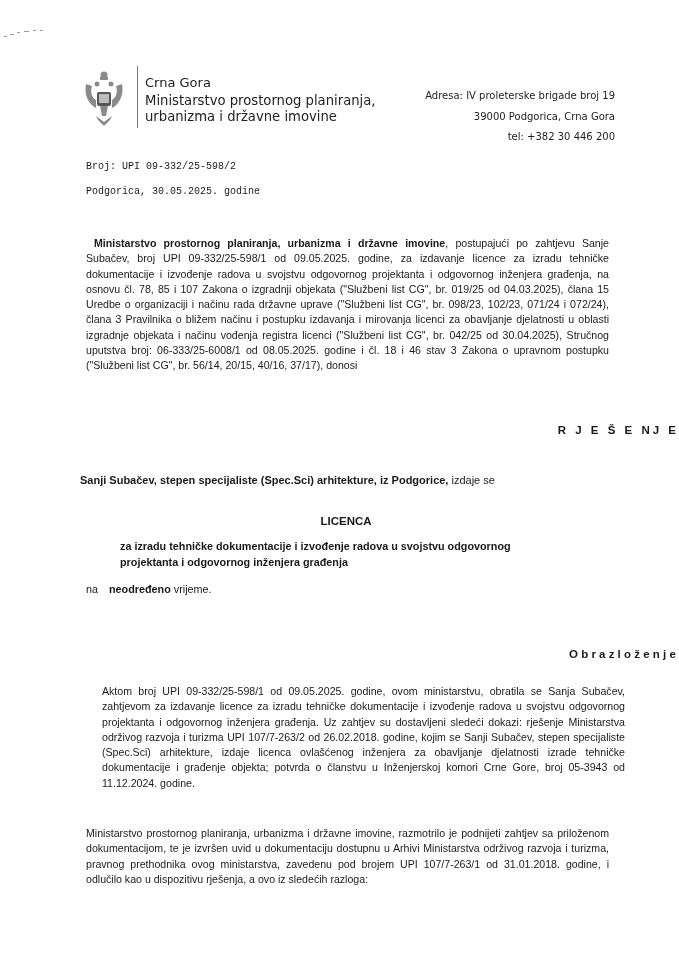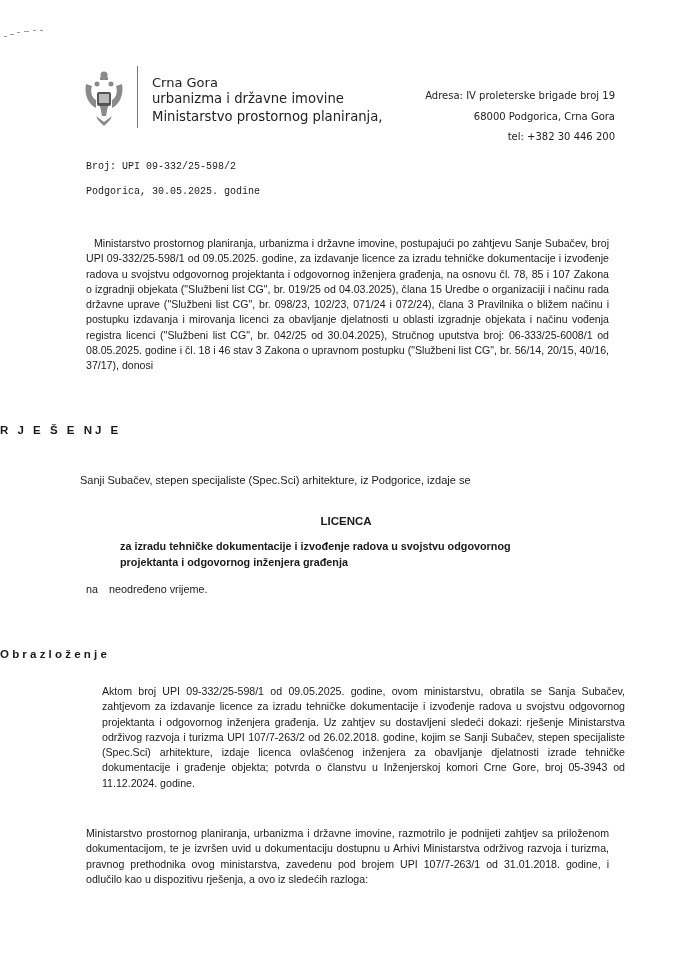--- a/index.html
+++ b/index.html
@@ -1,36 +1,36 @@
 <!DOCTYPE html>
 <html><head>
 <meta charset="utf-8">
 <style>
   html, body { margin:0; padding:0; background:#ffffff; }
   body { width:679px; height:960px; position:relative; overflow:hidden; color:#1a1a1a; font-family:"Liberation Sans", sans-serif; }
   .scan-mark { position:absolute; left:2px; top:26px; width:48px; height:14px; }
   .crest { position:absolute; left:82px; top:70px; width:44px; height:56px; }
   .crest-divider { position:absolute; left:137px; top:66px; width:1px; height:62px; background:#777; }
-  .org-block { position:absolute; left:152px; top:75px; font-family:"DejaVu Sans", sans-serif; color:#222; }
+  .org-block { position:absolute; left:145px; top:75px; font-family:"DejaVu Sans", sans-serif; color:#222; }
   .org-country { font-size:13px; line-height:16px; }
   .org-name { font-size:13.2px; line-height:16px; margin-top:2px; }
   .address-block { position:absolute; right:64px; top:86px; text-align:right; font-family:"DejaVu Sans", sans-serif; font-size:10px; line-height:20.5px; color:#222; }
   .ref { position:absolute; left:86px; top:154px; font-size:10px; line-height:25px;font-family:Liberation Mono, monospace; }
   .body-text { position:absolute; left:86px; width:523px; font-size:10.6px; line-height:15.3px; text-align:justify; }
   .intro { top:236px; }
-  .heading-spaced { position:absolute; left:0; width:679px; text-align:left; font-weight:bold; font-size:11.5px; letter-spacing:3px; }
+  .heading-spaced { position:absolute; left:0; width:679px; text-align:right; font-weight:bold; font-size:11.5px; letter-spacing:3px; }
   .resenje { top:424px; }
   .grantee { position:absolute; left:72px; top:474px; font-size:11px; }
   .licence-title { position:absolute; left:0; width:598px; text-align:center; top:515px; font-weight:bold; font-size:11.5px;margin-left:47px; }
   .licence-sub { position:absolute; left:120px; width:440px; text-align:left; top:538px; font-weight:bold; font-size:10.8px; line-height:16px; }
   .term { position:absolute; left:86px; top:583px; font-size:10.8px; }
   .obraz { top:648px; letter-spacing:3.2px; }
   .para1 { top:684px;margin-left:16px; }
   .para2 { top:826px; }
-  b { font-weight:normal;padding-left:8px; }
+  b { font-weight:bold;padding-left:8px; }
 </style>
 </head>
 <body>
 
 <svg class="scan-mark" viewBox="0 0 48 14">
   <g fill="#9a9a9a">
     <rect x="2" y="10" width="3" height="1"></rect>
       <rect x="8" y="8" width="4" height="1"></rect>
     <rect x="15" y="6" width="3" height="1"></rect>
       <rect x="22" y="5" width="5" height="1"></rect>
@@ -50,27 +50,27 @@
     <rect x="15" y="22" width="14" height="14" rx="2" fill="#555"></rect>
     <path d="M18 36 L26 36 L24 46 L20 46 Z"></path>
     <path d="M14 46 L22 52 L30 46 L28 50 L22 56 L16 50 Z"></path>
   </g>
   <rect x="17" y="24" width="10" height="9" fill="#bbb"></rect>
 </svg>
 <div class="crest-divider"></div>
 
 <div class="org-block">
   <div class="org-country">Crna Gora</div>
+  <div class="org-name">Ministarstvo prostornog planiranja,</div>
   <div class="org-name" style="margin-top:0">urbanizma i državne imovine</div>
-  <div class="org-name">Ministarstvo prostornog planiranja,</div>
 </div>
 
 <div class="address-block">
   <div>Adresa: IV proleterske brigade broj 19</div>
-  <div>68000 Podgorica, Crna Gora</div>
+  <div>39000 Podgorica, Crna Gora</div>
   <div>tel: +382 30 446 200</div>
 </div>
 
 <div class="ref">
   <div>Broj: UPI 09-332/25-598/2</div>
   <div>Podgorica, 30.05.2025. godine</div>
 </div>
 
 <div class="body-text intro"><b>Ministarstvo prostornog planiranja, urbanizma i državne imovine</b><span>, postupajući po zahtjevu Sanje Subačev, broj UPI 09-332/25-598/1 od 09.05.2025. godine, za izdavanje licence za izradu tehničke dokumentacije i izvođenje radova u svojstvu odgovornog projektanta i odgovornog inženjera građenja, na osnovu čl. 78, 85 i 107 Zakona o izgradnji objekata ("Službeni list CG", br. 019/25 od 04.03.2025), člana 15 Uredbe o organizaciji i načinu rada državne uprave ("Službeni list CG", br. 098/23, 102/23, 071/24 i 072/24), člana 3 Pravilnika o bližem načinu i postupku izdavanja i mirovanja licenci za obavljanje djelatnosti u oblasti izgradnje objekata i načinu vođenja registra licenci ("Službeni list CG", br. 042/25 od 30.04.2025), Stručnog uputstva broj: 06-333/25-6008/1 od 08.05.2025. godine i čl. 18 i 46 stav 3 Zakona o upravnom postupku ("Službeni list CG", br. 56/14, 20/15, 40/16, 37/17), donosi</span></div>
 

